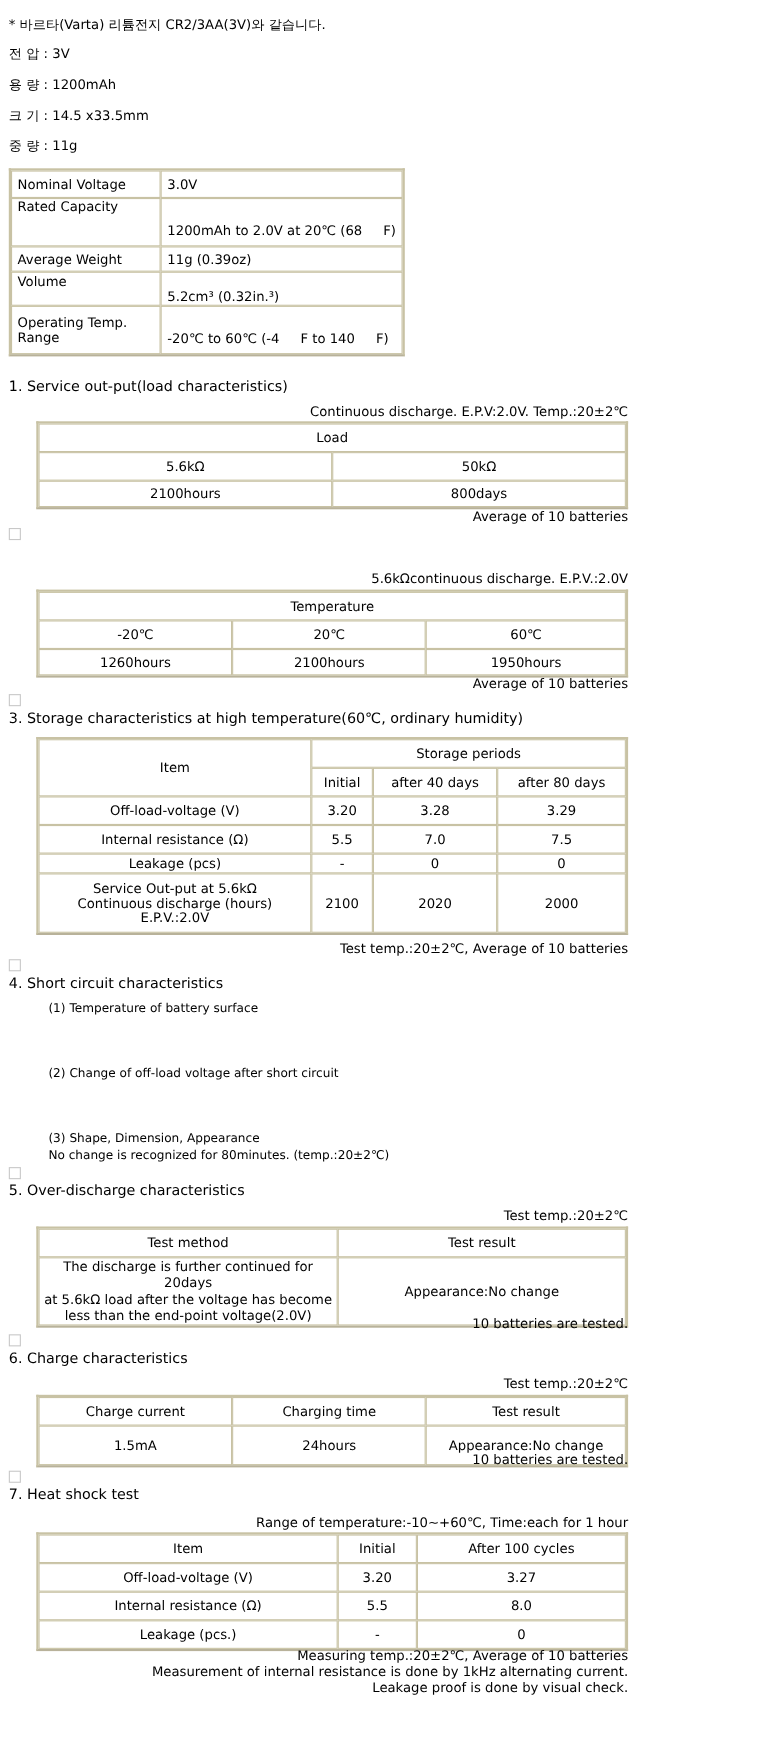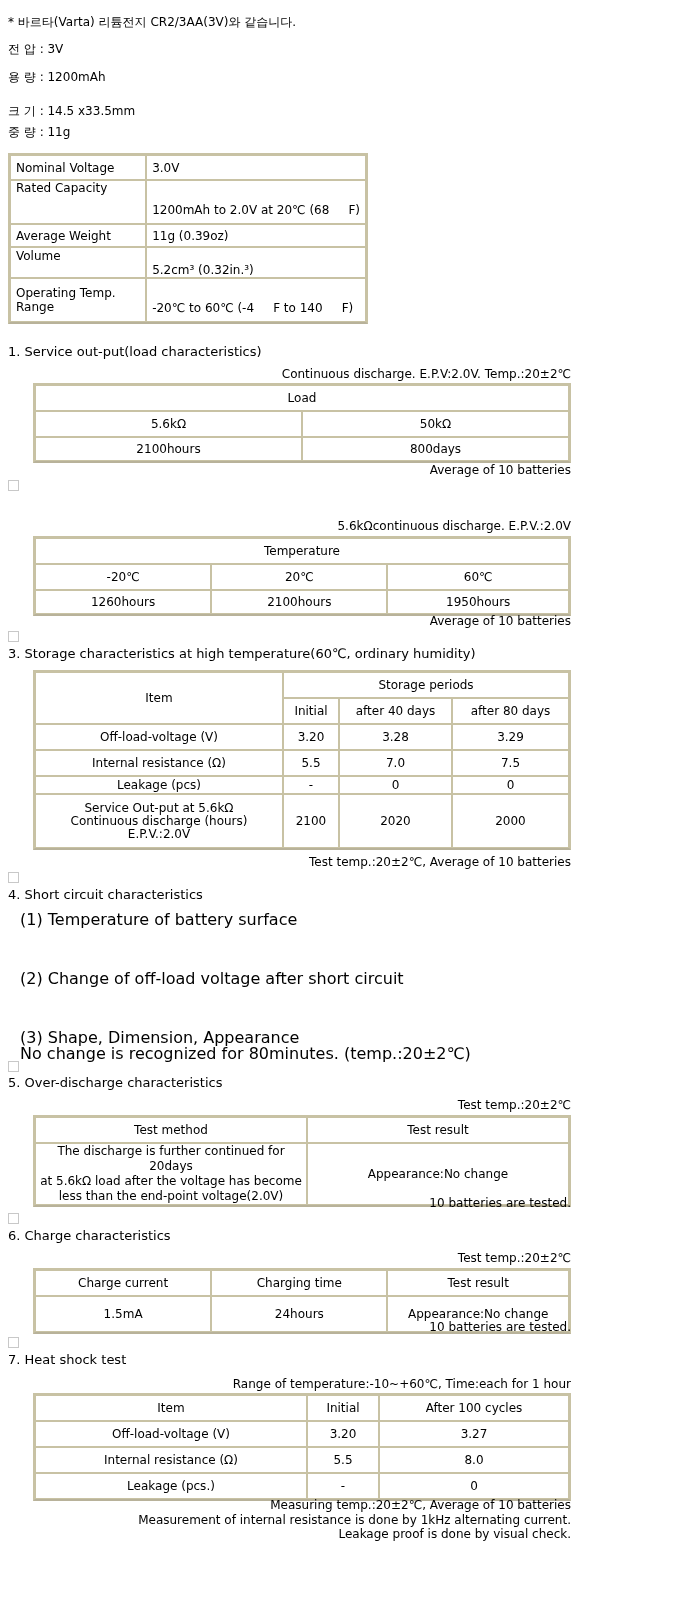--- a/index.html
+++ b/index.html
@@ -2,36 +2,36 @@
 <html><head>
 <meta charset="utf-8">
 <style>
   body { margin:0; padding:0; background:#fff; color:#000;
     font-family:"DejaVu Sans", "Liberation Sans", sans-serif; font-size:12px; }
   .page { position:relative; width:700px; height:1600px;border-radius:23px; }
   .abs { position:absolute; white-space:nowrap; }
   .line { left:8px; font-size:12px; }
   .heading { left:8px; font-size:13px; }
   .note { font-size:12px; text-align:right; }
-  .sub { left:20px; font-size:16px; }
+  .sub { left:44px; font-size:11px; }
   table.t { position:absolute; border-collapse:separate; border-spacing:0;
     border:2px solid #c8c2a4; border-right-color:#c8c2a4; border-bottom-color:#b8b29a; }
   table.t td { border:1px solid #c8c2a4; font-size:12px; text-align:center; padding:0 4px; }
   table.spec td { text-align:left; padding:0 5px; }
   .ph { position:absolute; left:8px; width:9px; height:9px; border:1px solid #c8c8c8; background:#fff; }
 </style>
 </head>
 <body>
 
 <div class="page">
 
   <div class="abs line" style="top:14px">* 바르타(Varta) 리튬전지 CR2/3AA(3V)와 같습니다.</div>
   <div class="abs line" style="top:41px">전 압 : 3V</div>
   <div class="abs line" style="top:69px">용 량 : 1200mAh</div>
-  <div class="abs line" style="top:103px">크 기 : 14.5 x33.5mm</div>
+  <div class="abs line" style="top:97px">크 기 : 14.5 x33.5mm</div>
   <div class="abs line" style="top:124px">중 량 : 11g</div>
 
   <table class="t spec" style="left:8px; top:153px; width:360px;">
     <colgroup>
         <col style="width:144px">
         <col>
       </colgroup>
     <tbody>
         <tr style="height:25px">
       <td>Nominal Voltage</td>

